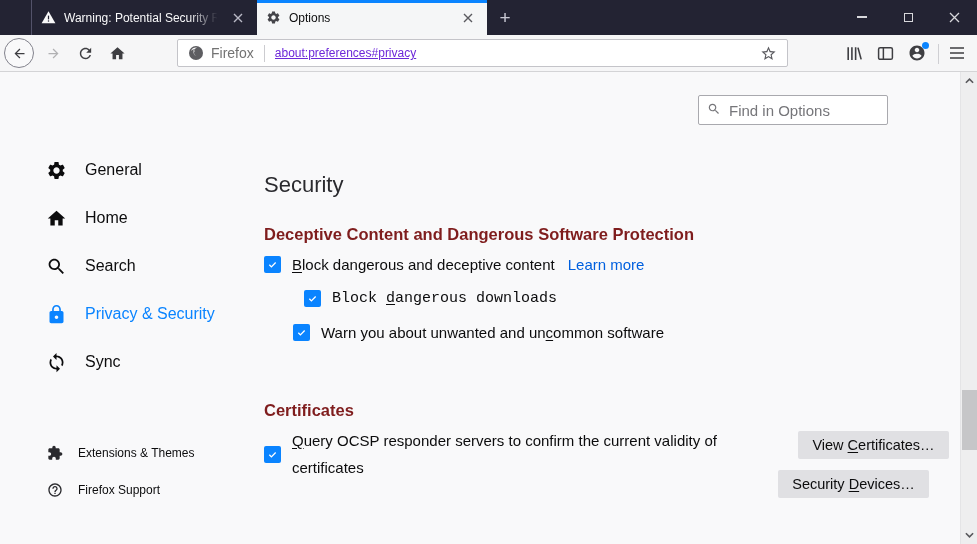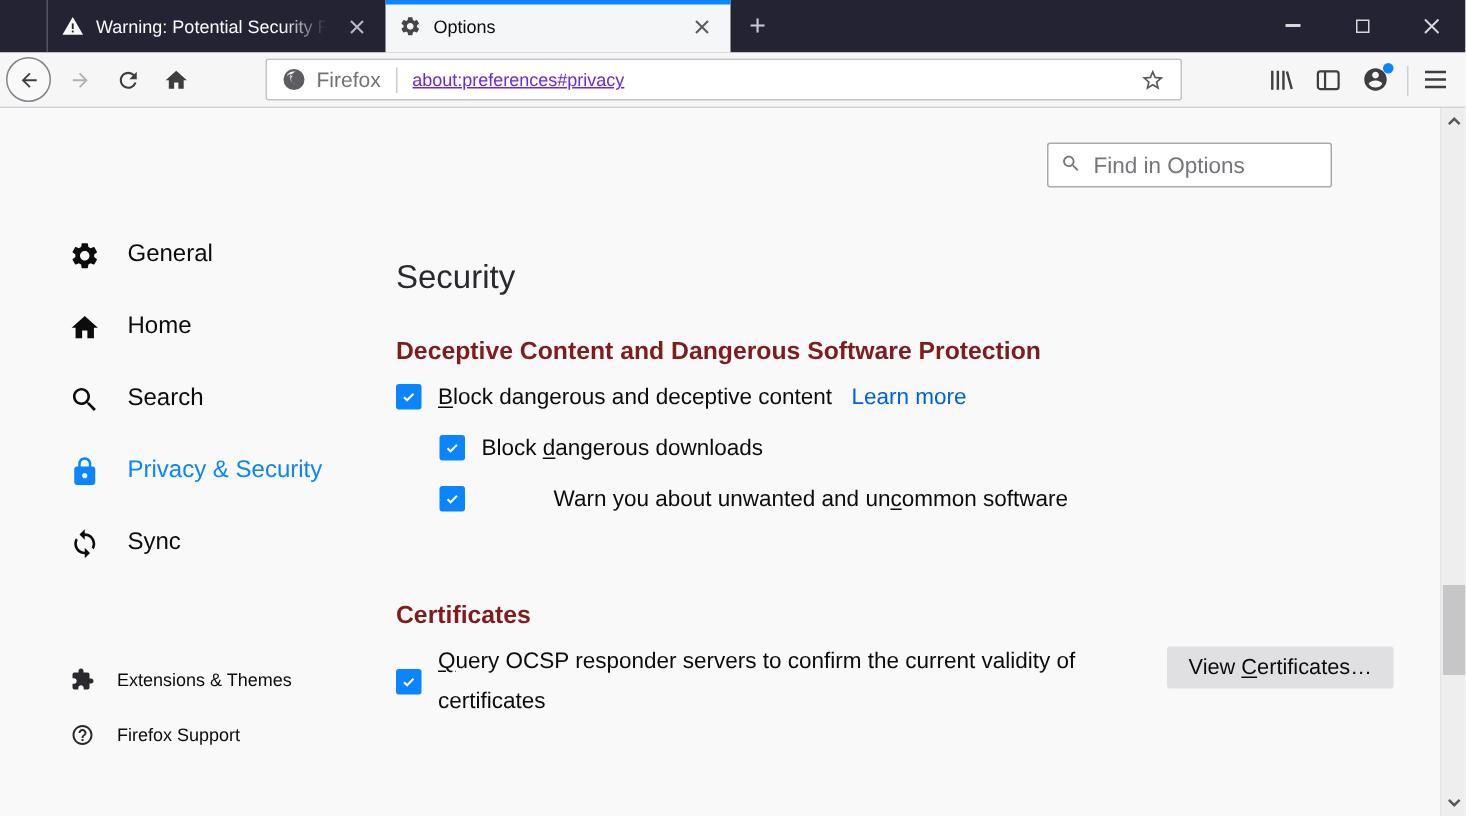--- a/index.html
+++ b/index.html
@@ -71,36 +71,36 @@
   .side-foot .lbl { font-size:12px; margin-left:14px; }
   .foot-1 { top:372px; }
   .foot-2 { top:409px; }
   
   .page-title { position:absolute; left:264px; top:100px; font-size:22px; font-weight:300; color:#2a2a2e; }
   .sec-h { position:absolute; left:264px; font-size:16.5px; font-weight:700; color:#7f1d1d; }
   .h-protection { top:153px; }
   .h-certificates { top:329px; }
   .cb-row { position:absolute; display:flex; align-items:center; font-size:15px; }
   .row-1 { left:264px; top:184px; }
-  .row-2 { left:293px; top:218px; }
-  .row-3 { left:293px; top:252px;gap:48px; }
+  .row-2 { left:304px; top:218px;font-family:Liberation Mono, monospace; }
+  .row-3 { left:293px; top:252px; }
   .row-ocsp { left:264px; top:355px; width:460px; align-items:center; }
   .checkbox {
     width:17px; height:17px; min-width:17px; background:#0a84ff; border-radius:2px;
     display:flex; align-items:center; justify-content:center; margin-right:11px;
   }
   .ak { text-decoration:underline; text-underline-offset:2px; }
   .learn-link { color:#0060df; margin-left:13px; cursor:pointer; }
   .ocsp-text { width:430px; line-height:27px; }
   .btn {
     position:absolute; left:778px; width:151px; height:28px; background:#e0e0e3;
     border:none; border-radius:2px; font-size:14.5px; font-family:"Liberation Sans",sans-serif;
     color:#0c0c0d; display:flex; align-items:center; justify-content:center; cursor:default;
   }
-  .btn-certs { top:359px; }
+  .btn-certs { top:359px;margin-left:20px; }
   .btn-devices { top:398px; }
   
   .scrollbar {
     position:absolute; right:0; top:0; bottom:0; width:17px;
     background:#eeeeef; border-left:1px solid #e4e4e6;
   }
   .sb-arrow { position:absolute; left:0; width:16px; height:16px; display:flex; align-items:center; justify-content:center; }
   .sb-up { top:1px; } .sb-down { bottom:1px; }
   .sb-thumb { position:absolute; left:1px; top:318px; width:15px; height:60px; background:#c6c6c8; }
   svg { display:block; }
@@ -337,20 +337,23 @@
       <svg width="11" height="11" viewBox="0 0 16 16">
           <path fill="#fff" d="M6.4 12.8 2.7 9.1l1.4-1.4 2.3 2.3 5.5-5.6 1.4 1.4z"></path>
         </svg>
     </span>
     <span class="ocsp-text"><span class="ak">Q</span><span>uery OCSP responder servers to confirm the current validity of certificates</span></span>
   </div>
 
   <div class="btn btn-certs">
     <span><span>View </span><span class="ak">C</span><span>ertificates…</span></span>
   </div>
+  <div class="btn btn-devices">
+    <span><span>Security </span><span class="ak">D</span><span>evices…</span></span>
+  </div>
 
   <div class="scrollbar">
     <span class="sb-arrow sb-up">
       <svg width="9" height="6" viewBox="0 0 10 6">
           <path d="M1 5l4-4 4 4" stroke="#58585c" stroke-width="1.8" fill="none"></path>
         </svg>
     </span>
     <span class="sb-thumb"></span>
     <span class="sb-arrow sb-down">
       <svg width="9" height="6" viewBox="0 0 10 6">

